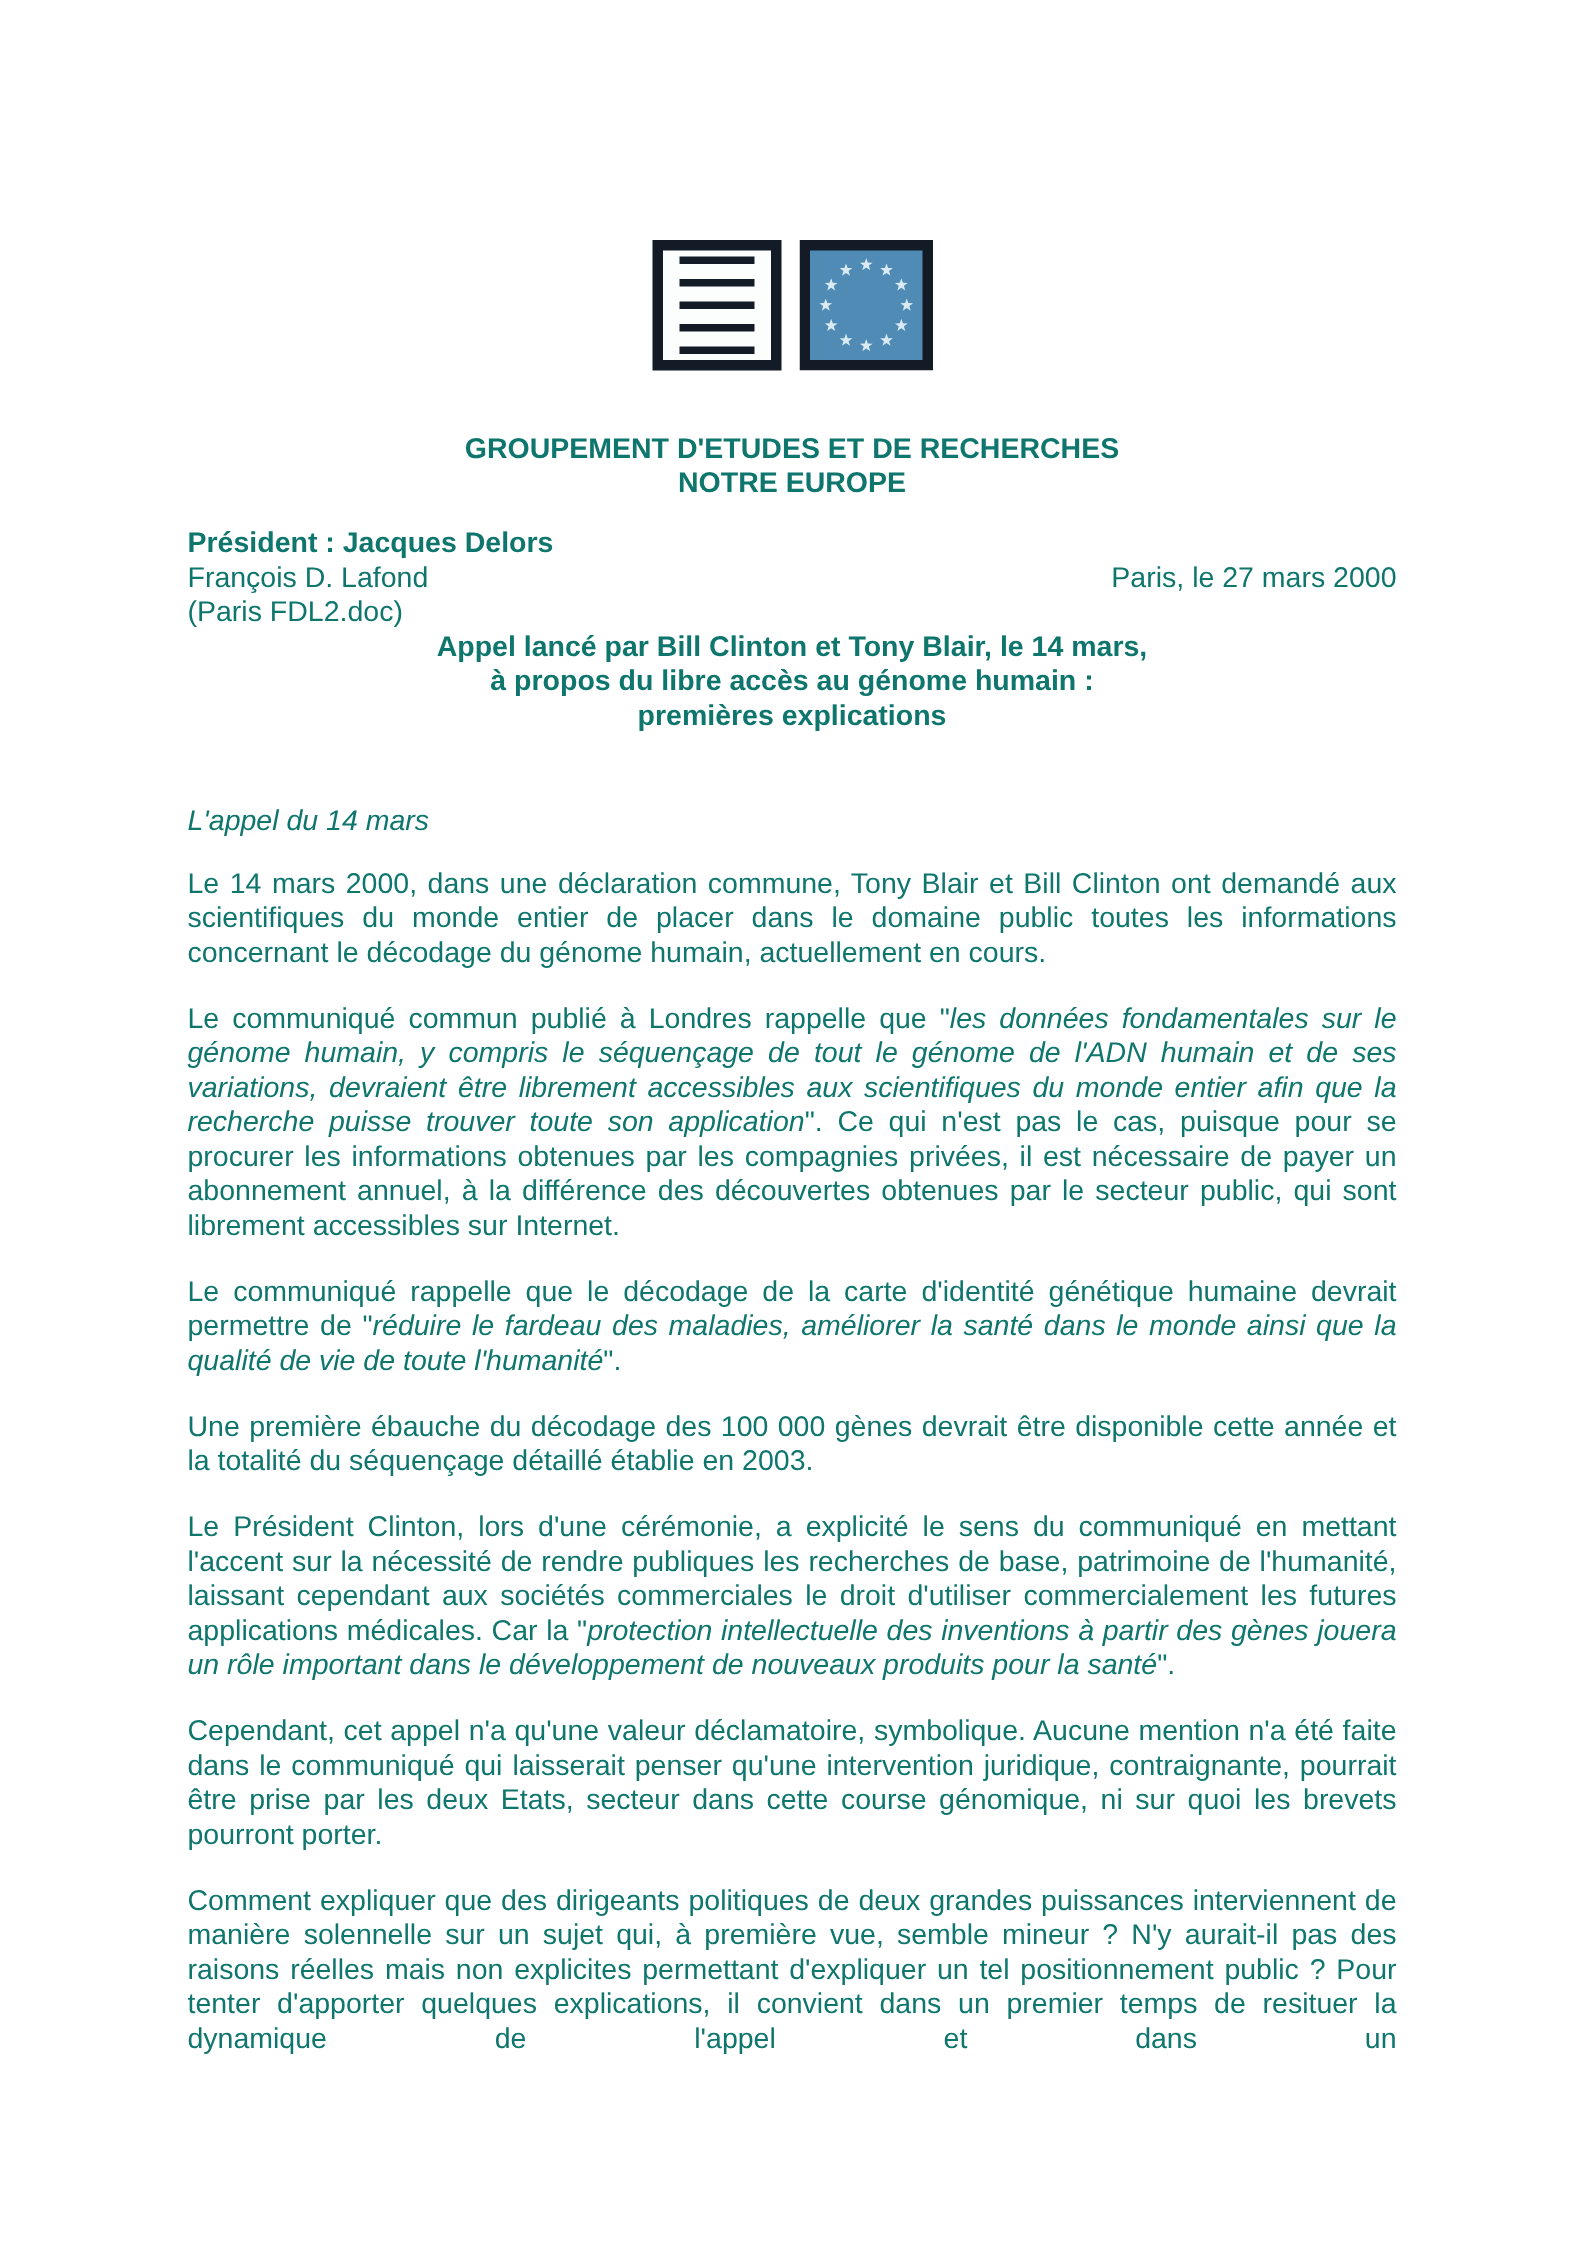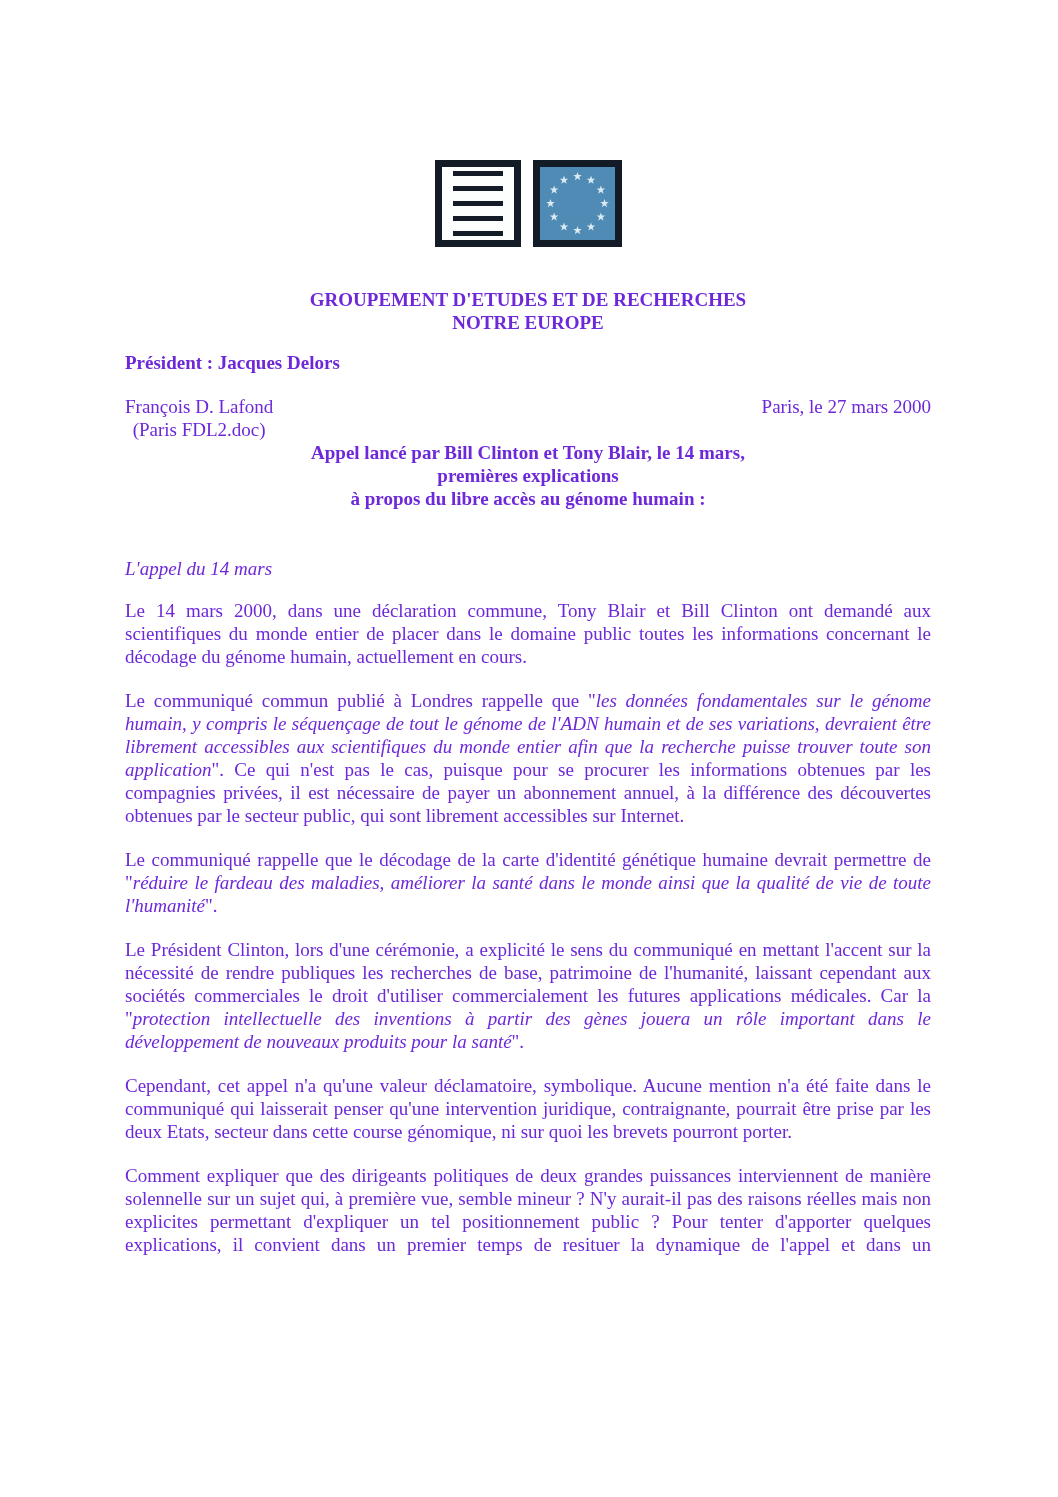--- a/index.html
+++ b/index.html
@@ -7,38 +7,38 @@
     --ink-logo:#131C26;
     --star-white:#D9EAF2;
   }
   html,body{margin:0;padding:0;background:#ffffff;}
   .page{
     position:relative;
     width:1058px;height:1497px;
     box-sizing:border-box;
     padding:160px 127px 64px 125px;
     background:#ffffff;
-    color:#6d28d9;
-    font-family:Liberation Serif, serif;
+    color:#0f766e;
+    font-family:Liberation Sans, sans-serif;
     font-size:19px;line-height:23px;
     overflow:hidden;
   }
   .logo-row{display:flex;justify-content:center;align-items:flex-start;gap:12px;}
   .logo-doc{
     width:86px;height:87px;box-sizing:border-box;
     border:7px solid var(--ink-logo);
     background:#fcfefe;
     display:flex;flex-direction:column;justify-content:center;
     gap:10px;padding:0 11px;
   }
   .logo-doc .bar{height:5px;background:var(--ink-logo);}
   .logo-eu{display:block;}
   .org{margin-top:41px;text-align:center;font-weight:bold;}
   .president{margin-top:17px;text-align:left;font-weight:bold;}
-  .meta-row{margin-top:21px;display:flex;justify-content:space-between;align-items:flex-start;text-align:center;}
+  .meta-row{display:flex;justify-content:space-between;align-items:flex-start;}
   .title{text-align:center;font-weight:bold;}
   .section-heading{margin:47px 0 19px 0;font-style:italic;}
   .para{margin:0 0 21px 0;text-align:justify;}
   .para.cont{text-align-last:justify;}
   .it{font-style:italic;}
 </style>
 </head>
 <body>
 
 <div class="page">
@@ -81,26 +81,27 @@
   <div class="meta-row">
     <div class="meta-left">
       <div>François D. Lafond</div>
       <div>(Paris FDL2.doc)</div>
     </div>
     <div class="meta-right">Paris, le 27 mars 2000</div>
   </div>
 
   <div class="title">
     <div>Appel lancé par Bill Clinton et Tony Blair, le 14 mars,</div>
+    <div>à propos du libre accès au génome humain :</div>
     <div>premières explications</div>
-    <div>à propos du libre accès au génome humain :</div>
   </div>
 
   <div class="section-heading">L'appel du 14 mars</div>
 
   <p class="para"><span>Le 14 mars 2000, dans une déclaration commune, Tony Blair et Bill Clinton ont demandé aux scientifiques du monde entier de placer dans le domaine public toutes les informations concernant le décodage du génome humain, actuellement en cours.</span></p>
   <p class="para"><span>Le communiqué commun publié à Londres rappelle que "</span><span class="it">les données fondamentales sur le génome humain, y compris le séquençage de tout le génome de l'ADN humain et de ses variations, devraient être librement accessibles aux scientifiques du monde entier afin que la recherche puisse trouver toute son application</span><span>". Ce qui n'est pas le cas, puisque pour se procurer les informations obtenues par les compagnies privées, il est nécessaire de payer un abonnement annuel, à la différence des découvertes obtenues par le secteur public, qui sont librement accessibles sur Internet.</span></p>
   <p class="para"><span>Le communiqué rappelle que le décodage de la carte d'identité génétique humaine devrait permettre de "</span><span class="it">réduire le fardeau des maladies, améliorer la santé dans le monde ainsi que la qualité de vie de toute l'humanité</span><span>".</span></p>
+  <p class="para"><span>Une première ébauche du décodage des 100 000 gènes devrait être disponible cette année et la totalité du séquençage détaillé établie en 2003.</span></p>
   <p class="para"><span>Le Président Clinton, lors d'une cérémonie, a explicité le sens du communiqué en mettant l'accent sur la nécessité de rendre publiques les recherches de base, patrimoine de l'humanité, laissant cependant aux sociétés commerciales le droit d'utiliser commercialement les futures applications médicales. Car la "</span><span class="it">protection intellectuelle des inventions à partir des gènes jouera un rôle important dans le développement de nouveaux produits pour la santé</span><span>".</span></p>
   <p class="para"><span>Cependant, cet appel n'a qu'une valeur déclamatoire, symbolique. Aucune mention n'a été faite dans le communiqué qui laisserait penser qu'une intervention juridique, contraignante, pourrait être prise par les deux Etats, secteur dans cette course génomique, ni sur quoi les brevets pourront porter.</span></p>
   <p class="para cont"><span>Comment expliquer que des dirigeants politiques de deux grandes puissances interviennent de manière solennelle sur un sujet qui, à première vue, semble mineur ? N'y aurait-il pas des raisons réelles mais non explicites permettant d'expliquer un tel positionnement public ? Pour tenter d'apporter quelques explications, il convient dans un premier temps de resituer la dynamique de l'appel et dans un</span></p>
 
 </div>
 
 </body></html>

